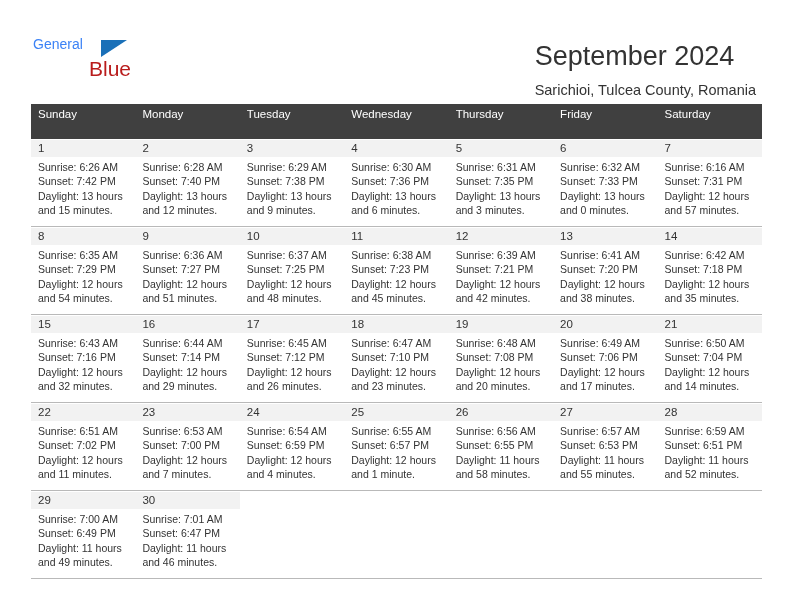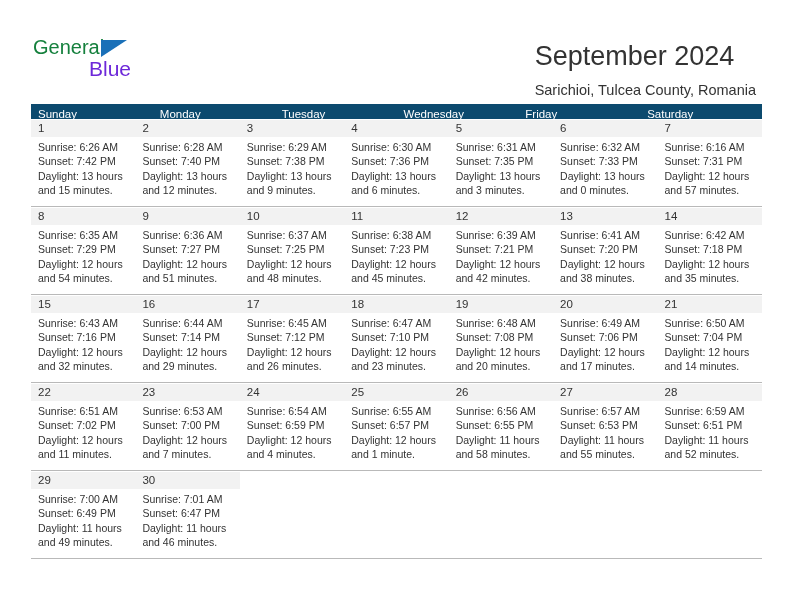--- a/index.html
+++ b/index.html
@@ -33,40 +33,40 @@
     position: absolute;
     left: 33px;
     top: 36px;
     width: 160px;
     height: 50px;
   }
   .logo-general {
     position: absolute;
     left: 0;
     top: 0;
-    font-size: 20px;
+    font-size: 14px;
     letter-spacing: 0px;
-    color: #15803d;
+    color: #3b82f6;
     font-family: "Liberation Sans", sans-serif;
   }
   .logo-tri {
     position: absolute;
     left: 68px;
     top: 4px;
     width: 0;
     height: 0;
     border-left: 26px solid #1a70b8;
     border-bottom: 17px solid transparent;
   }
   .logo-blue {
     position: absolute;
     left: 56px;
     top: 21px;
     font-size: 21px;
-    color: #6d28d9;
+    color: #b91c1c;
     font-family: "Liberation Sans", sans-serif;
   }
   .title-block {
     position: absolute;
     right: 36px;
     top: 40px;
     text-align: left;
   }
   .cal-title {
     font-size: 27px;
@@ -85,22 +85,22 @@
 
   
   .calendar {
     position: absolute;
     left: 31px;
     top: 104px;
     width: 731px;
   }
   .dow-row {
     display: flex;
-    background: #0c4a6e;
-    height: 15px;
+    background: #404040;
+    height: 35px;
   }
   .dow {
     flex: 1 1 0;
     color: #ffffff;
     font-size: 11.5px;
     line-height: 21px;
     padding-left: 7px;
     box-sizing: border-box;
     white-space: nowrap;
   }
@@ -168,20 +168,21 @@
 
   </div>
 
   <div class="calendar">
 
     <div class="dow-row">
       <div class="dow">Sunday</div>
       <div class="dow">Monday</div>
       <div class="dow">Tuesday</div>
       <div class="dow">Wednesday</div>
+      <div class="dow">Thursday</div>
       <div class="dow">Friday</div>
       <div class="dow">Saturday</div>
     </div>
 
     <div class="week">
       <div class="cell filled">
         <div class="daynum-band">
             <span class="daynum">1</span>
           </div>
         <div class="cell-body">

